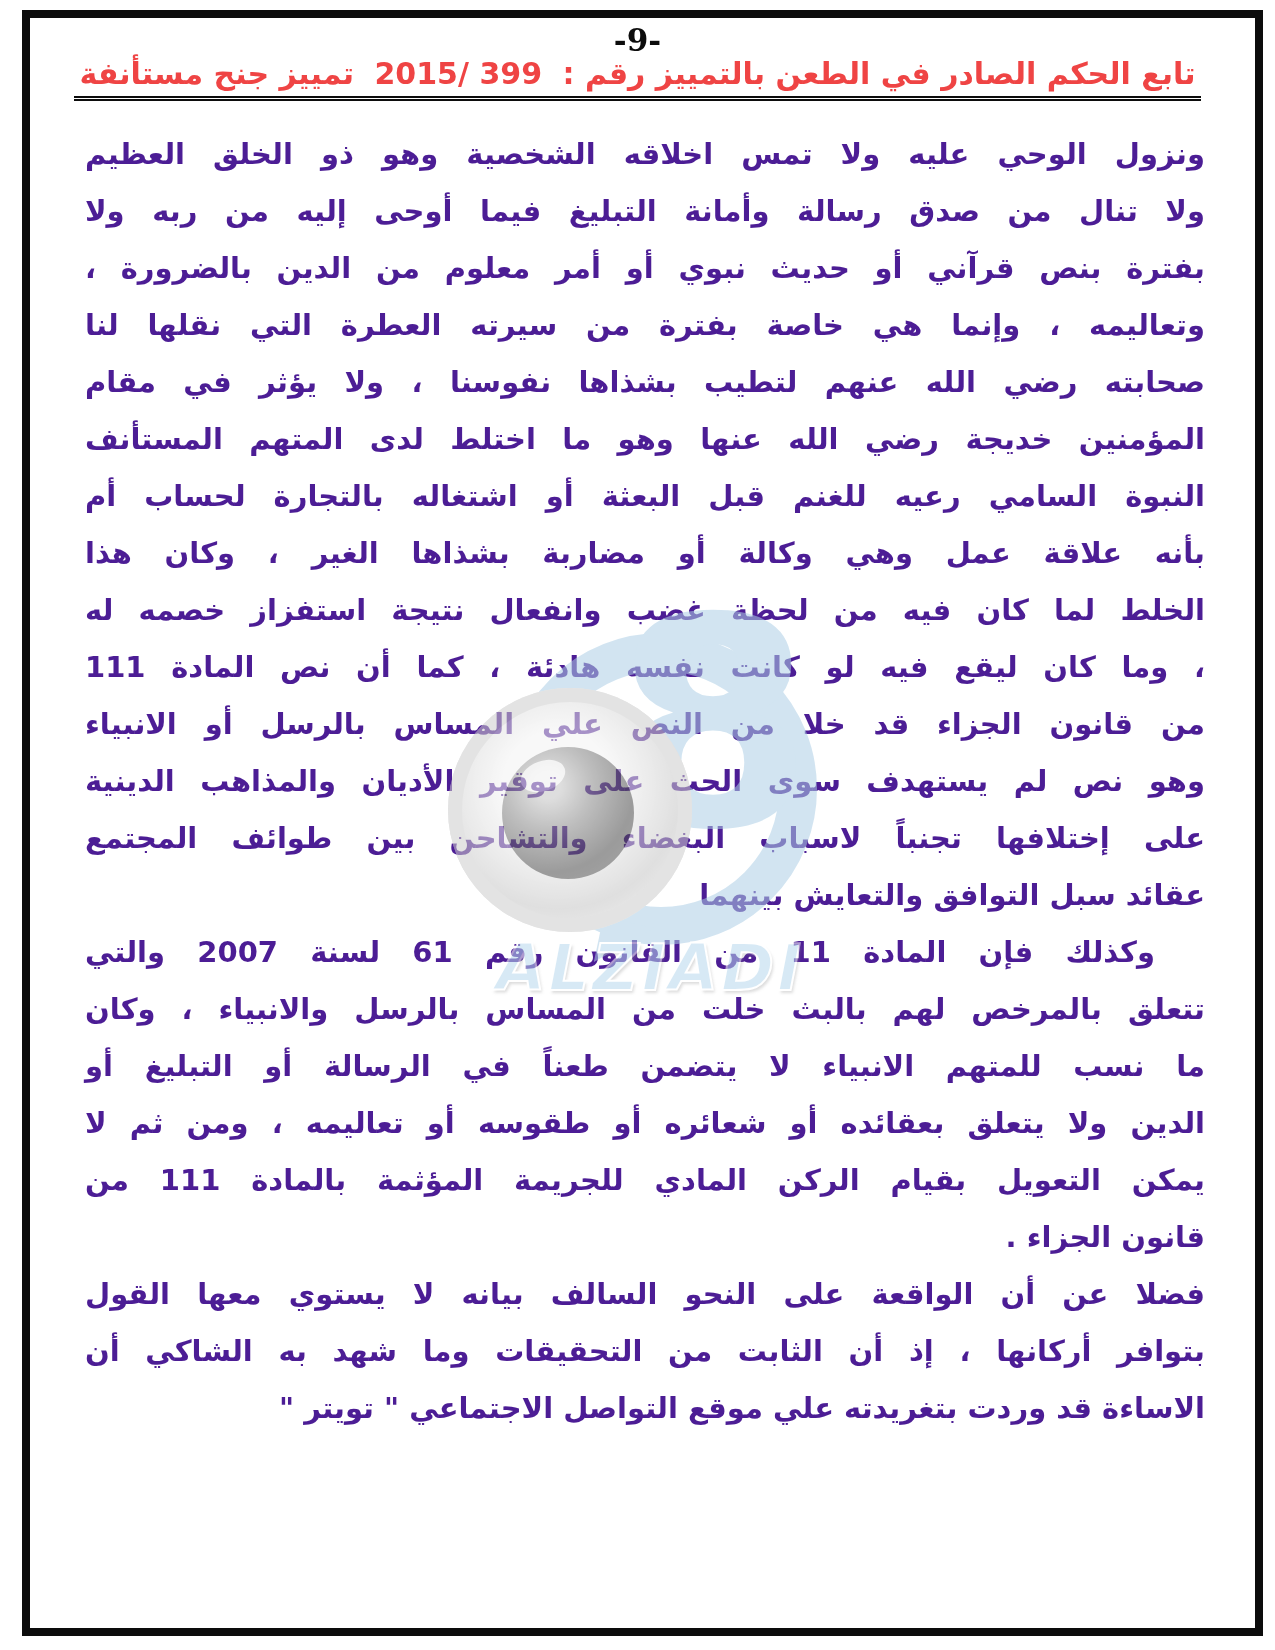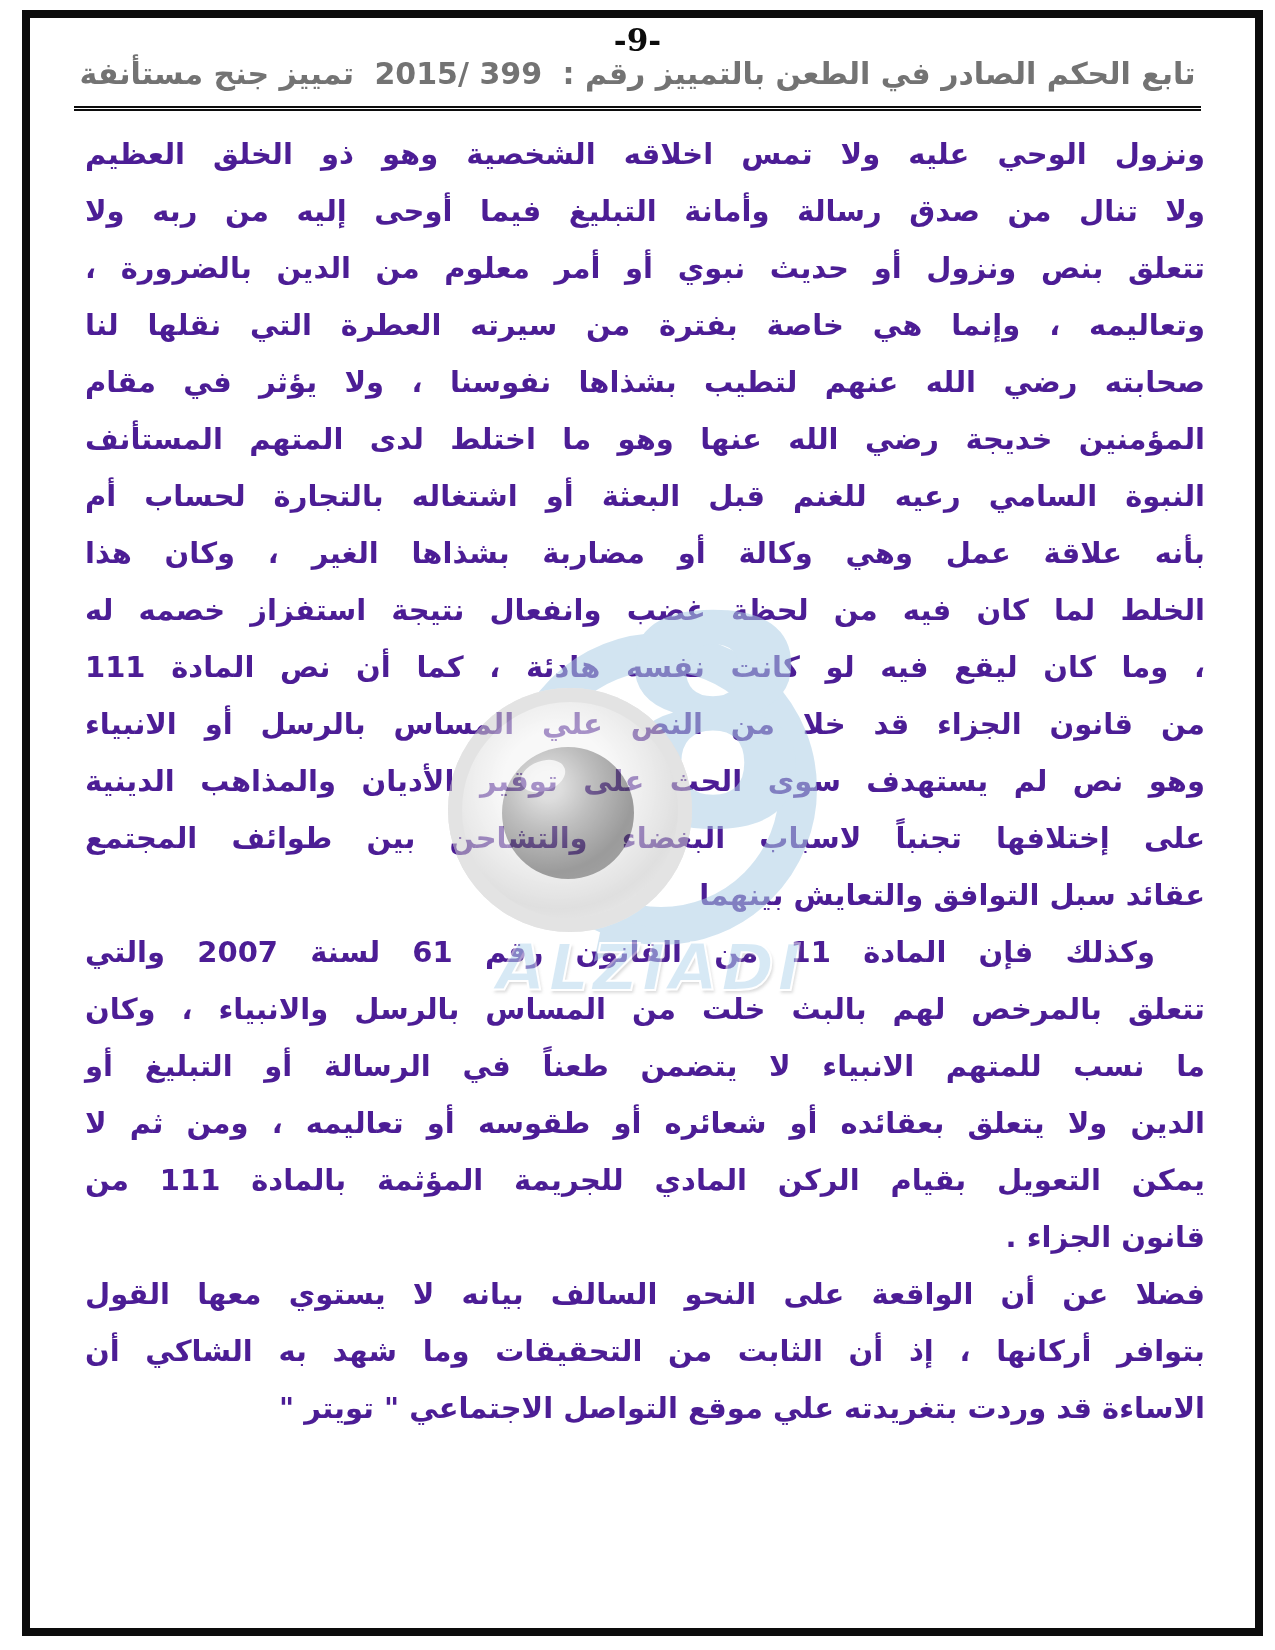--- a/index.html
+++ b/index.html
@@ -13,22 +13,22 @@
   }
   .page-number{
     position:absolute;top:22px;left:0;width:1275px;text-align:center;
     font-family:"DejaVu Serif",serif;font-weight:bold;font-size:31px;color:#0c0c0c;
     z-index:2;
   }
   .header{
     position:absolute;top:56px;left:0;width:1275px;text-align:center;z-index:2;
   }
   .header-inner{
-    display:inline-block;direction:rtl;font-weight:bold;font-size:30px;color:#737373;
-    border-bottom:5px double #0c0c0c;padding-bottom:15px;
+    display:inline-block;direction:rtl;font-weight:bold;font-size:30px;color:#ef4444;
+    border-bottom:5px double #0c0c0c;padding-bottom:5px;
   }
   .header-inner .seg{margin:0 5px;}
   .num{direction:ltr;unicode-bidi:isolate;}
   .textblock{
     position:absolute;left:85px;top:126px;width:1120px;direction:rtl;z-index:1;
   }
   .line{
     height:57px;line-height:57px;font-weight:bold;font-size:29px;color:#4c1d95;
     white-space:normal;text-justify:inter-word;
   }
@@ -85,21 +85,21 @@
   <span class="header-inner">
     <span class="seg">تابع الحكم الصادر في الطعن بالتمييز رقم :</span>
     <span class="seg num">2015/ 399</span>
     <span class="seg">تمييز جنح مستأنفة</span>
   </span>
 </div>
 
 <div class="textblock">
   <div class="line j">ونزول الوحي عليه ولا تمس اخلاقه الشخصية وهو ذو الخلق العظيم</div>
   <div class="line j">ولا تنال من صدق رسالة وأمانة التبليغ فيما أوحى إليه من ربه ولا</div>
-  <div class="line j">تتعلق بنص ونزول أو حديث نبوي أو أمر معلوم من الدين بالضرورة ،</div>
+  <div class="line j">بفترة بنص قرآني أو حديث نبوي أو أمر معلوم من الدين بالضرورة ،</div>
   <div class="line j">وتعاليمه ، وإنما هي خاصة بفترة من سيرته العطرة التي نقلها لنا</div>
   <div class="line j">صحابته رضي الله عنهم لتطيب بشذاها نفوسنا ، ولا يؤثر في مقام</div>
   <div class="line j">المؤمنين خديجة رضي الله عنها وهو ما اختلط لدى المتهم المستأنف</div>
   <div class="line j">النبوة السامي رعيه للغنم قبل البعثة أو اشتغاله بالتجارة لحساب أم</div>
   <div class="line j">بأنه علاقة عمل وهي وكالة أو مضاربة بشذاها الغير ، وكان هذا</div>
   <div class="line j">الخلط لما كان فيه من لحظة غضب وانفعال نتيجة استفزاز خصمه له</div>
   <div class="line j">، وما كان ليقع فيه لو كانت نفسه هادئة ، كما أن نص المادة 111</div>
   <div class="line j">من قانون الجزاء قد خلا من النص علي المساس بالرسل أو الانبياء</div>
   <div class="line j">وهو نص لم يستهدف سوى الحث على توقير الأديان والمذاهب الدينية</div>
   <div class="line j">على إختلافها تجنباً لاسباب البغضاء والتشاحن بين طوائف المجتمع</div>

